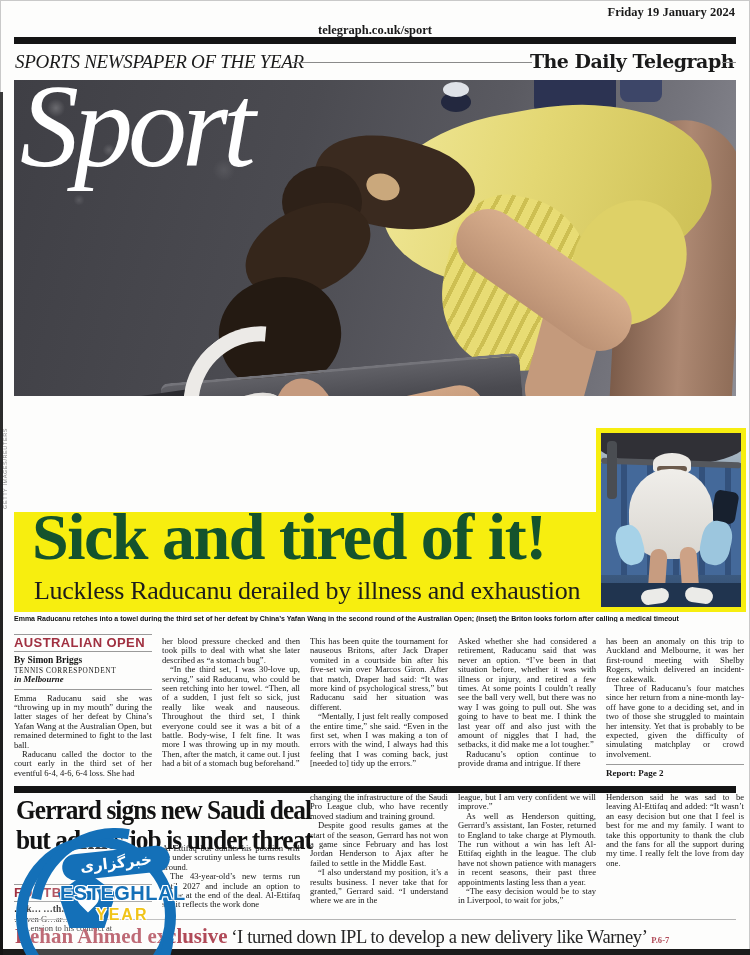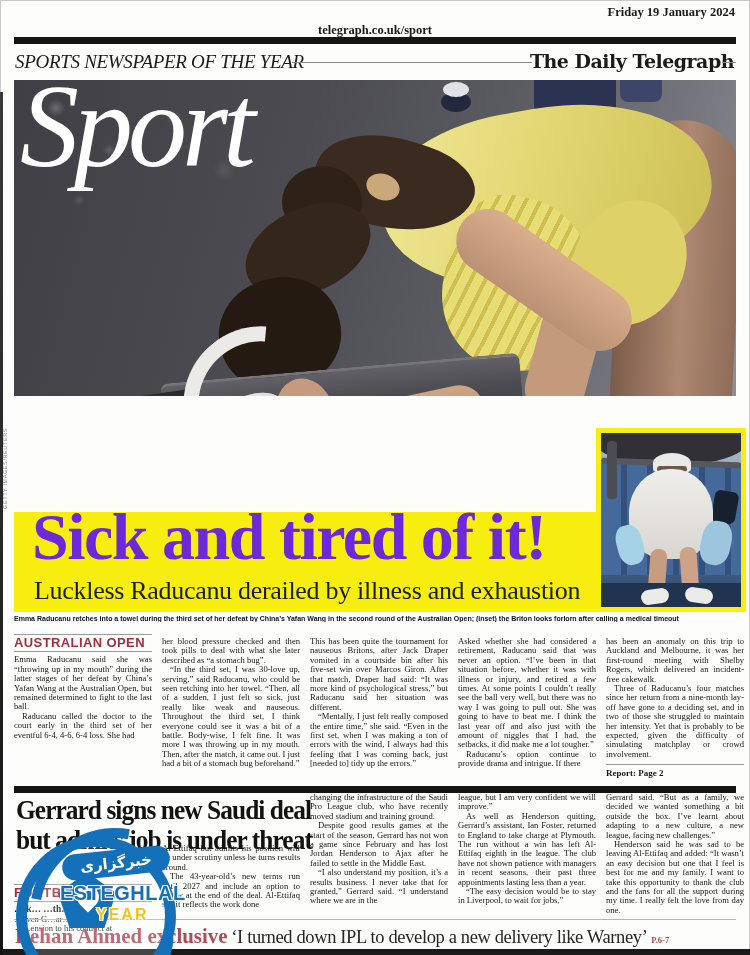--- a/index.html
+++ b/index.html
@@ -23,21 +23,21 @@
      radial-gradient(circle 11px at 160px 38px,rgba(255,255,255,.14),transparent 70%),
      radial-gradient(circle 8px at 65px 120px,rgba(255,255,255,.12),transparent 70%),
      radial-gradient(circle 16px at 210px 90px,rgba(255,255,255,.08),transparent 70%);}
   .sportlogo{left:6px;top:-18px;font-size:118px;line-height:1.1;color:#fff;letter-spacing:-5px;
      font-family:"Liberation Serif",serif;font-weight:400;z-index:2;}
   .ph{position:absolute;}
   .credit{left:2px;top:428px;writing-mode:vertical-rl;transform:rotate(180deg);
      font-family:"Liberation Sans",sans-serif;font-size:5.5px;color:#8c8c8c;letter-spacing:.6px;}
   
   .band{left:14px;top:512px;width:722px;height:100px;background:#f7ee0f;}
-  .headline{left:32px;top:504px;font-size:66px;font-weight:bold;letter-spacing:-1.5px;color:#6d28d9;
+  .headline{left:32px;top:504px;font-size:66px;font-weight:bold;letter-spacing:-1.5px;color:#14532d;
      line-height:1;white-space:nowrap;z-index:6;}
   .subhead{left:34px;top:576px;font-size:26px;letter-spacing:-.3px;color:#1c1c1c;white-space:nowrap;z-index:6;}
   .inset{left:596px;top:428px;width:140px;height:174px;border:5px solid #f7ee0f;z-index:8;overflow:hidden;
      background:linear-gradient(#b9c4cd 0%,#8fa3b5 26%,#4d6d94 58%,#2e4a6e 100%);}
   .caption{left:14px;top:615px;width:722px;font-family:"Liberation Sans",sans-serif;
      font-size:7px;font-weight:bold;white-space:nowrap;overflow:hidden;color:#111;}
   
   .bodycol{position:absolute;width:138px;font-size:8.6px;line-height:9.4px;text-align:justify;
      overflow:hidden;color:#161616;}
   .bodycol p{margin:0;}
@@ -155,20 +155,25 @@
     <div class="ph" style="left:40px;top:156px;width:28px;height:15px;background:#ebebe8;border-radius:8px;transform:rotate(-8deg);"></div>
     <div class="ph" style="left:84px;top:155px;width:28px;height:15px;background:#ebebe8;border-radius:8px;transform:rotate(8deg);"></div>
   </div>
 
   <div class="abs caption">Emma Raducanu retches into a towel during the third set of her defeat by China’s Yafan Wang in the second round of the Australian Open; (inset) the Briton looks forlorn after calling a medical timeout</div>
 
   <div class="bodycol" style="left:14px;top:634px;height:150px;">
     <div class="kickbox">
       <span class="kick">AUSTRALIAN OPEN</span>
     </div>
+    <div class="bylbox">
+      <div class="byl">By Simon Briggs</div>
+      <div class="role">TENNIS CORRESPONDENT</div>
+      <div class="place">in Melbourne</div>
+    </div>
     <div>
         <p>Emma Raducanu said she was “throwing up in my mouth” during the latter stages of her defeat by China’s Yafan Wang at the Australian Open, but remained determined to fight to the last ball.</p>
         <p>Raducanu called the doctor to the court early in the third set of her eventful 6-4, 4-6, 6-4 loss. She had</p>
       </div>
   </div>
   <div class="bodycol" style="left:162px;top:637px;height:147px;">
       <p>her blood pressure checked and then took pills to deal with what she later described as “a stomach bug”.</p>
       <p>“In the third set, I was 30-love up, serving,” said Raducanu, who could be seen retching into her towel. “Then, all of a sudden, I just felt so sick, just really like weak and nauseous. Throughout the third set, I think everyone could see it was a bit of a battle. Body-wise, I felt fine. It was more I was throwing up in my mouth. Then, after the match, it came out. I just had a bit of a stomach bug beforehand.”</p>
     </div>
   <div class="bodycol" style="left:310px;top:637px;height:147px;">
@@ -210,21 +215,20 @@
       <p>changing the infrastructure of the Saudi Pro League club, who have recently moved stadium and training ground.</p>
       <p>Despite good results games at the start of the season, Gerrard has not won a game since February and has lost Jordan Henderson to Ajax after he failed to settle in the Middle East.</p>
       <p>“I also understand my position, it’s a results business. I never take that for granted,” Gerrard said. “I understand where we are in the</p>
     </div>
   <div class="bodycol" style="left:458px;top:793px;height:123px;">
       <p>league, but I am very confident we will improve.”</p>
       <p>As well as Henderson quitting, Gerrard’s assistant, Ian Foster, returned to England to take charge at Plymouth. The run without a win has left Al-Ettifaq eighth in the league. The club have not shown patience with managers in recent seasons, their past three appointments lasting less than a year.</p>
       <p>“The easy decision would be to stay in Liverpool, to wait for jobs,”</p>
     </div>
   <div class="bodycol" style="left:606px;top:793px;height:123px;">
-      <p>Gerrard said. “But as a family, we decided we wanted something a bit outside the box. I’ve learnt about adapting to a new culture, a new league, facing new challenges.”</p>
       <p>Henderson said he was sad to be leaving Al-Ettifaq and added: “It wasn’t an easy decision but one that I feel is best for me and my family. I want to take this opportunity to thank the club and the fans for all the support during my time. I really felt the love from day one.</p>
     </div>
 
   <div class="abs striprule"></div>
   <div class="abs strip">
     <span class="striplabel">Rehan Ahmed exclusive</span>
     <span class="stripquote">‘I turned down IPL to develop a new delivery like Warney’</span>
     <span class="strippage">P.6-7</span>
   </div>
   <div class="abs bottombar"></div>

